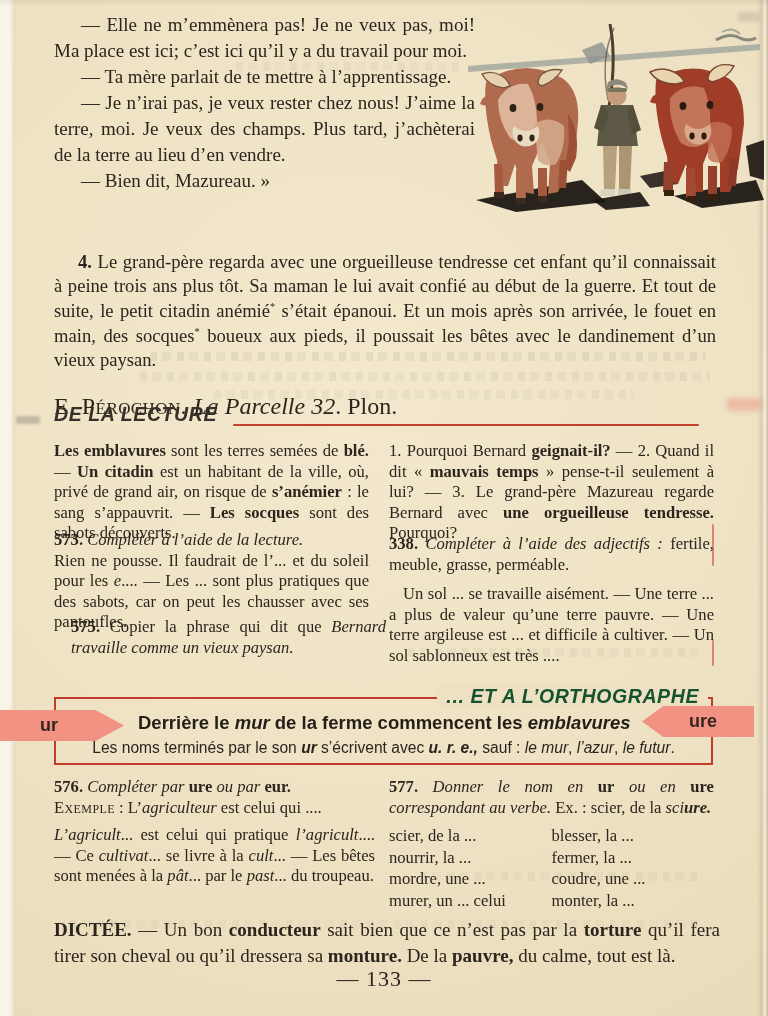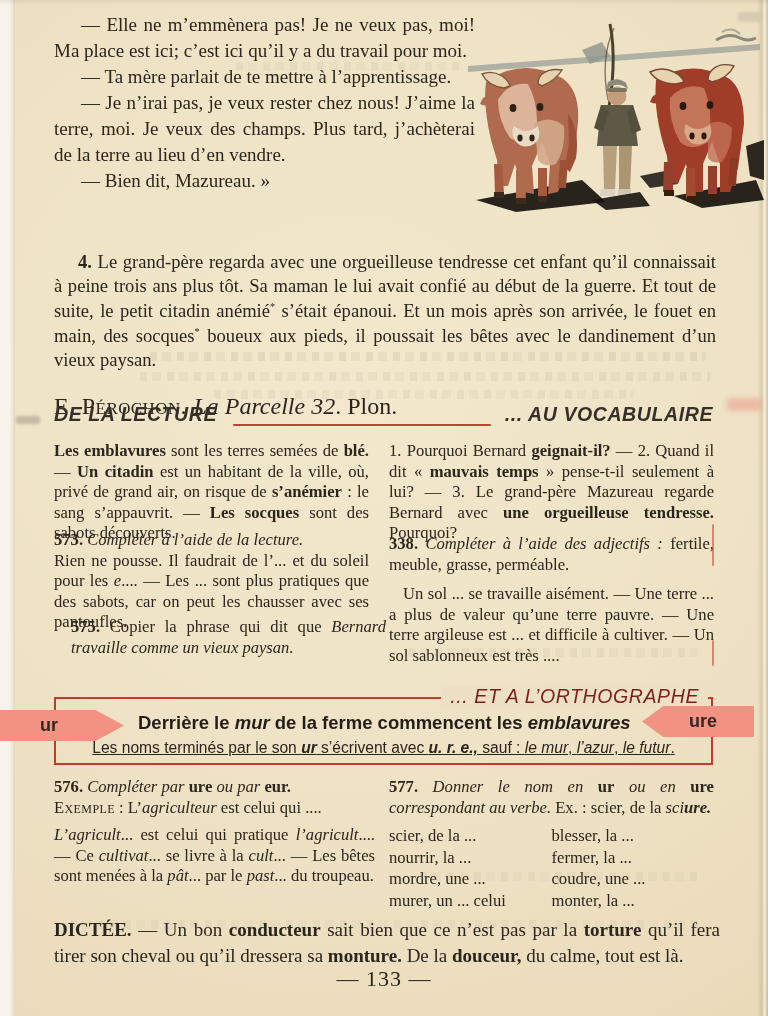--- a/index.html
+++ b/index.html
@@ -50,26 +50,26 @@
   #ex577{left:389px;top:777px;width:325px;}
   .ex-body-indent{text-indent:14px;margin-top:9px !important;}
   .ex-gap{margin-top:7px !important;}
   .word-cols{display:flex;margin-top:7px;text-align:left;}
   .word-col{width:50%;}
   .word-item{line-height:1.3;}
 
   
   #orthobox{left:54px;top:697px;width:659px;height:68px;border:2.5px solid #c43b2b;box-sizing:border-box;}
   #orthobox-header{position:absolute;top:-14px;right:3px;background:#eee1c3;padding:0 9px;
-    font-family:"Liberation Sans", sans-serif;font-style:italic;font-weight:normal;
-    font-size:19.5px;letter-spacing:.6px;color:#7f1d1d;}
+    font-family:"Liberation Sans", sans-serif;font-style:italic;font-weight:bold;
+    font-size:19.5px;letter-spacing:.6px;color:#14532d;}
   .rule-line{margin:13px 0 0 82px;font-family:"Liberation Sans", sans-serif;
     font-size:18.5px;color:#231f18;}
   .note-line{margin:5px 0 0 0;text-align:center;font-family:"Liberation Sans", sans-serif;
-    font-size:15.6px;color:#2a261f;text-decoration:underline;}
+    font-size:15.6px;color:#2a261f;}
   .arrow{position:absolute;background:#f19283;display:flex;align-items:center;justify-content:center;
     font-family:"Liberation Sans", sans-serif;font-weight:bold;font-size:18px;color:#34271f;}
   #arrow-ur{left:0;top:710px;width:124px;height:31px;
     clip-path:polygon(0 0,77% 0,100% 50%,77% 100%,0 100%);padding-right:26px;box-sizing:border-box;}
   #arrow-ure{left:642px;top:706px;width:112px;height:31px;
     clip-path:polygon(0 50%,19% 0,100% 0,100% 100%,19% 100%);padding-left:10px;box-sizing:border-box;}
 
   
   #dictee{left:54px;top:898px;width:666px;font-size:19px;line-height:1.36;text-align:justify;}
   #pagenum{left:0;top:966px;width:768px;text-align:center;font-size:22px;letter-spacing:1px;}
@@ -177,21 +177,20 @@
     </g>
   </svg>
 
   <p id="para4" class="abs"><span class="b">4.</span><span> Le grand-père regarda avec une orgueilleuse tendresse cet enfant qu’il connaissait à peine trois ans plus tôt. Sa maman le lui avait confié au début de la guerre. Et tout de suite, le petit citadin anémié</span><span class="sup">*</span><span> s’était épanoui. Et un mois après son arrivée, le fouet en main, des socques</span><span class="sup">*</span><span> boueux aux pieds, il poussait les bêtes avec le dandinement d’un vieux paysan.</span></p>
 
   <p id="attribution" class="abs"><span class="sc">E. Pérochon. </span><span class="i">La Parcelle 32</span><span>. Plon.</span></p>
 
   <div id="headers" class="abs hdr-row">
     <span>DE LA LECTURE</span>
     <span class="hline"></span>
-    <span>... AU VOCABULAIRE</span>
   </div>
 
   <div id="notes" class="abs study">
     <p><span class="b">Les emblavures</span><span> sont les terres semées de </span><span class="b">blé.</span><span> — </span><span class="b">Un citadin</span><span> est un habitant de la ville, où, privé de grand air, on risque de </span><span class="b">s’anémier</span><span> : le sang s’appauvrit. — </span><span class="b">Les socques</span><span> sont des sabots découverts.</span></p>
   </div>
 
   <div id="vocab" class="abs study">
     <p><span>1. Pourquoi Bernard </span><span class="b">geignait-il?</span><span> — 2. Quand il dit « </span><span class="b">mauvais temps</span><span> » pense-t-il seulement à lui? — 3. Le grand-père Mazureau regarde Bernard avec </span><span class="b">une orgueilleuse tendresse.</span><span> Pourquoi?</span></p>
   </div>
 
@@ -238,21 +237,21 @@
         </div>
       <div class="word-col">
           <div class="word-item">blesser, la ...</div>
           <div class="word-item">fermer, la ...</div>
           <div class="word-item">coudre, une ...</div>
           <div class="word-item">monter, la ...</div>
         </div>
     </div>
   </div>
 
-  <p id="dictee" class="abs"><span class="b">DICTÉE.</span><span> — Un bon </span><span class="b">conducteur</span><span> sait bien que ce n’est pas par la </span><span class="b">torture</span><span> qu’il fera tirer son cheval ou qu’il dressera sa </span><span class="b">monture.</span><span> De la </span><span class="b">douceur,</span><span> du calme, tout est là.</span></p>
+  <p id="dictee" class="abs"><span class="b">DICTÉE.</span><span> — Un bon </span><span class="b">conducteur</span><span> sait bien que ce n’est pas par la </span><span class="b">torture</span><span> qu’il fera tirer son cheval ou qu’il dressera sa </span><span class="b">monture.</span><span> De la </span><span class="b">pauvre,</span><span> du calme, tout est là.</span></p>
 
   <div id="pagenum" class="abs">— 133 —</div>
 
   <div class="ghost" style="left:236px;top:62px;width:228px;opacity:.3"></div>
   <div class="ghost" style="left:150px;top:352px;width:556px"></div>
   <div class="ghost" style="left:140px;top:372px;width:570px;opacity:.42"></div>
   <div class="ghost" style="left:214px;top:390px;width:420px;opacity:.34"></div>
   <div class="ghost" style="left:408px;top:648px;width:290px;opacity:.34"></div>
   <div class="ghost" style="left:420px;top:872px;width:280px;opacity:.3"></div>
   <div class="ghost" style="left:70px;top:920px;width:630px;opacity:.26"></div>

